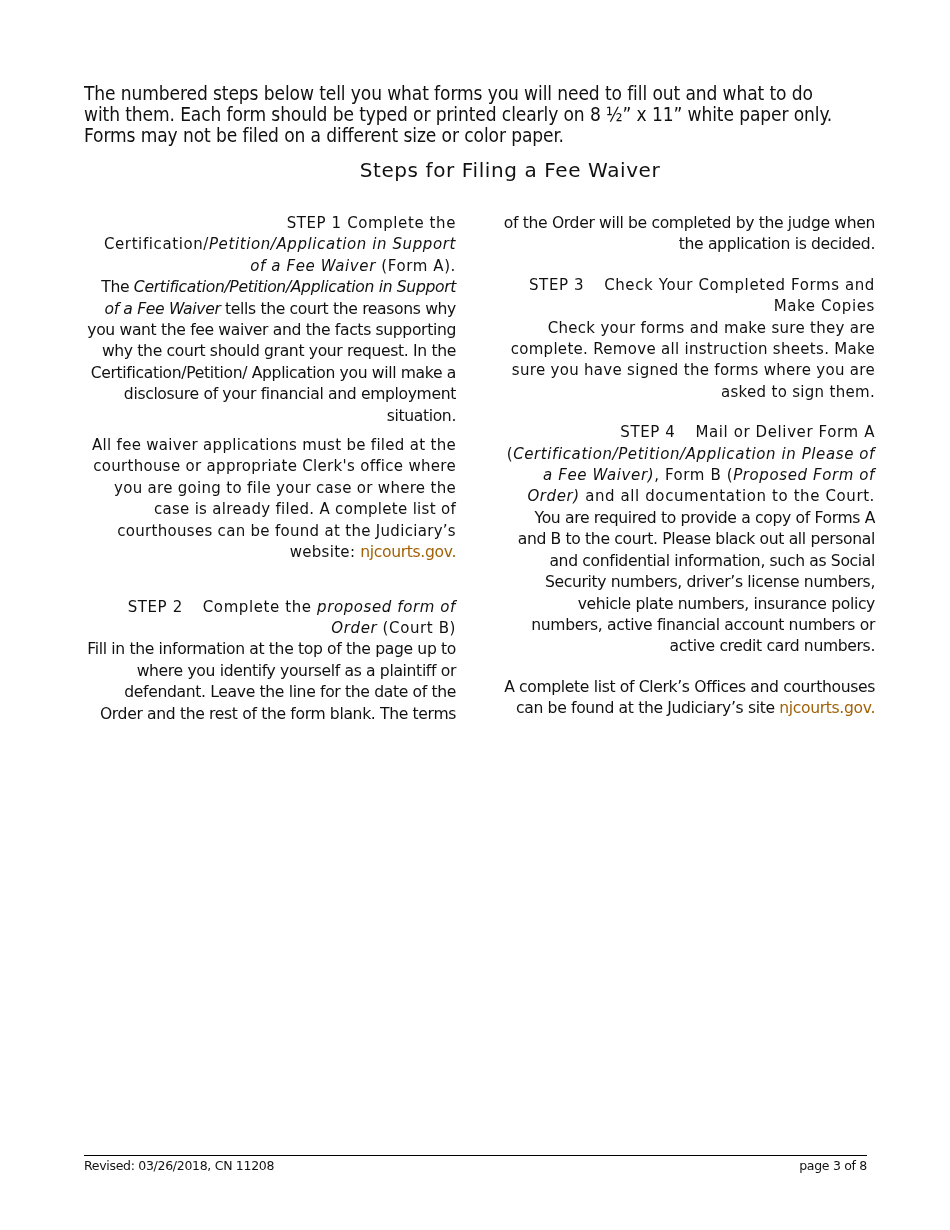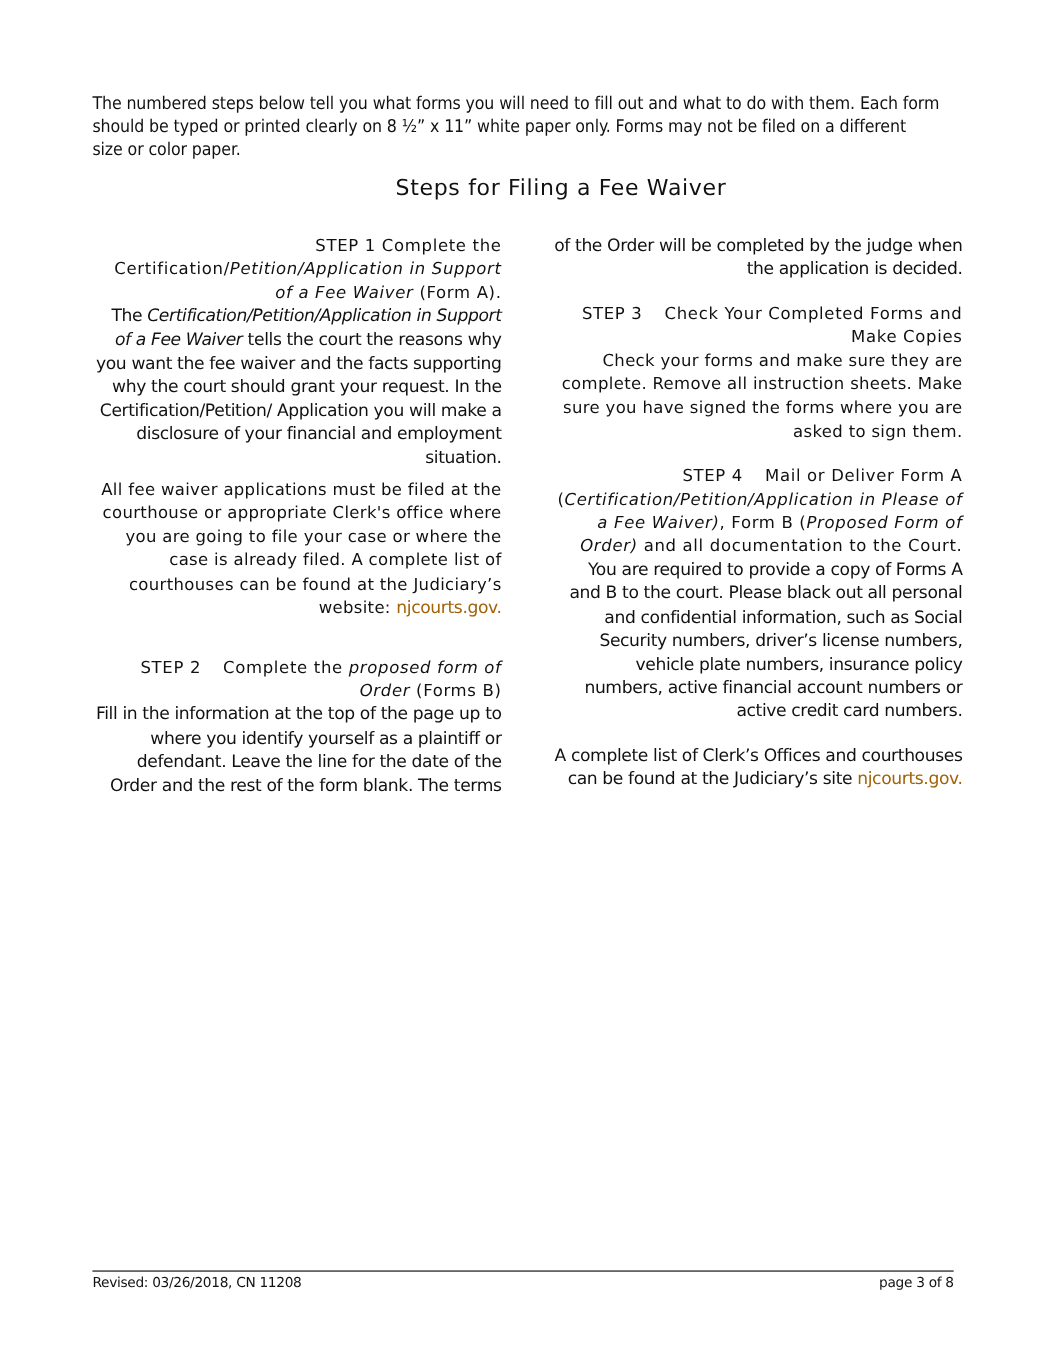--- a/index.html
+++ b/index.html
@@ -1,17 +1,17 @@
 <!DOCTYPE html>
 <html><head>
 <meta charset="utf-8">
 <style>
   html, body { margin: 0; padding: 0; background: #ffffff; }
   body { width: 950px; height: 1230px; position: relative; color: #111; font-family: "DejaVu Sans", sans-serif; }
-  .intro { position: absolute; left: 84px; top: 83px; width: 770px; font-size: 16px; line-height: 21px; letter-spacing: -0.1px; font-stretch: condensed; }
+  .intro { position: absolute; left: 84px; top: 83px; width: 770px; font-size: 19px; line-height: 21px; letter-spacing: -0.1px; font-stretch: condensed; }
   .title { position: absolute; left: 0; top: 158px; width: 950px; text-align: center; font-size: 20px; letter-spacing: 0.6px; padding-left: 35px; }
   .col { position: absolute; top: 213px; width: 370px; font-size: 15.6px; line-height: 21.4px; letter-spacing: -0.35px; text-align: right; }
   .col.left { left: 84px; width: 372px; }
   .col.right { left: 503px; width: 372px; }
   .step-head { letter-spacing: 0.6px; font-size: 15px; }
   .step-head .sp { display: inline-block; width: 20px; }
   p { margin: 0; }
   .gap-s { height: 8px; }
   .gap-l { height: 33px; }
   .gap-n { height: 19px; }
@@ -35,21 +35,21 @@
   </p>
   <p>
     <span>The </span><i>Certification/Petition/Application in Support of a Fee Waiver</i><span> tells the court the reasons why you want the fee waiver and the facts supporting why the court should grant your request.  In the Certification/Petition/ Application you will make a disclosure of your financial and employment situation.</span>
   </p>
   <div class="gap-s"></div>
   <p>
     <span class="sans-w">All fee waiver applications must be filed at the courthouse or appropriate Clerk's office where you are going to file your case or where the case is already filed.  A complete list of courthouses can be found at the Judiciary’s website: </span><a class="link">njcourts.gov.</a>
   </p>
   <div class="gap-l"></div>
   <p class="step-head">
-    <span>STEP 2</span><span class="sp"></span><span>Complete the </span><i>proposed form of Order</i><span> (Forms B)</span>
+    <span>STEP 2</span><span class="sp"></span><span>Complete the </span><i>proposed form of Order</i><span> (Court B)</span>
   </p>
   <p>Fill in the information at the top of the page up to where you identify yourself as a plaintiff or defendant.  Leave the line for the date of the Order and the rest of the form blank.  The terms</p>
 </div>
 
 <div class="col right">
   <p>of the Order will be completed by the judge when the application is decided.</p>
   <div class="gap-n"></div>
   <p class="step-head">
     <span>STEP 3</span><span class="sp"></span><span>Check Your Completed Forms and Make Copies</span>
   </p>

